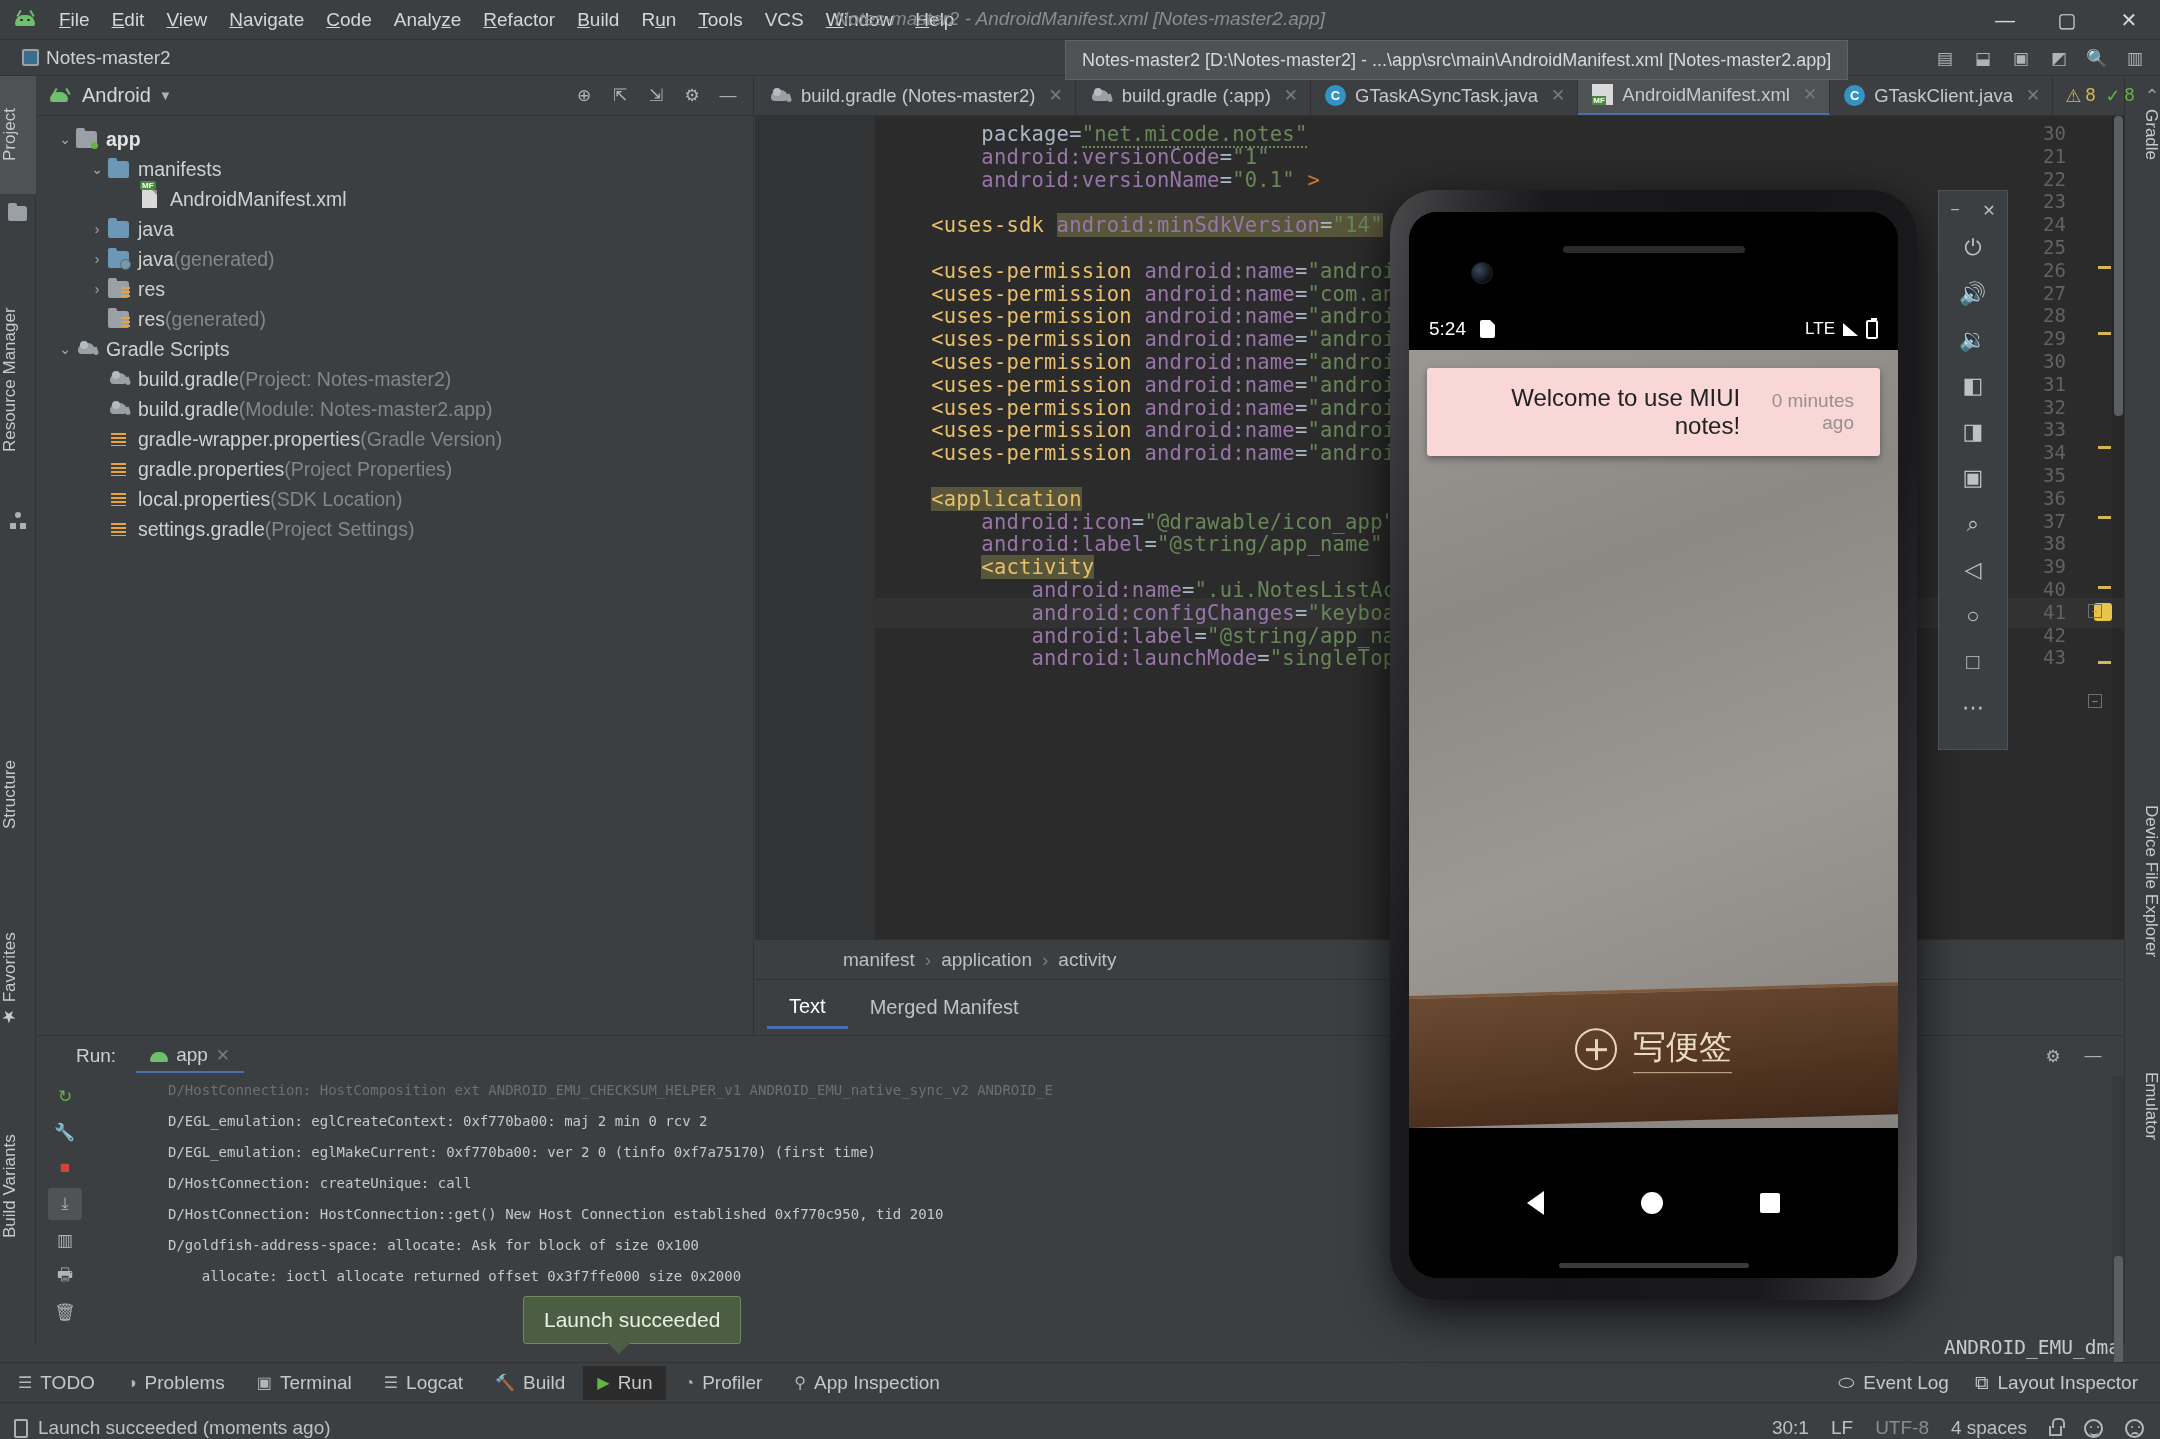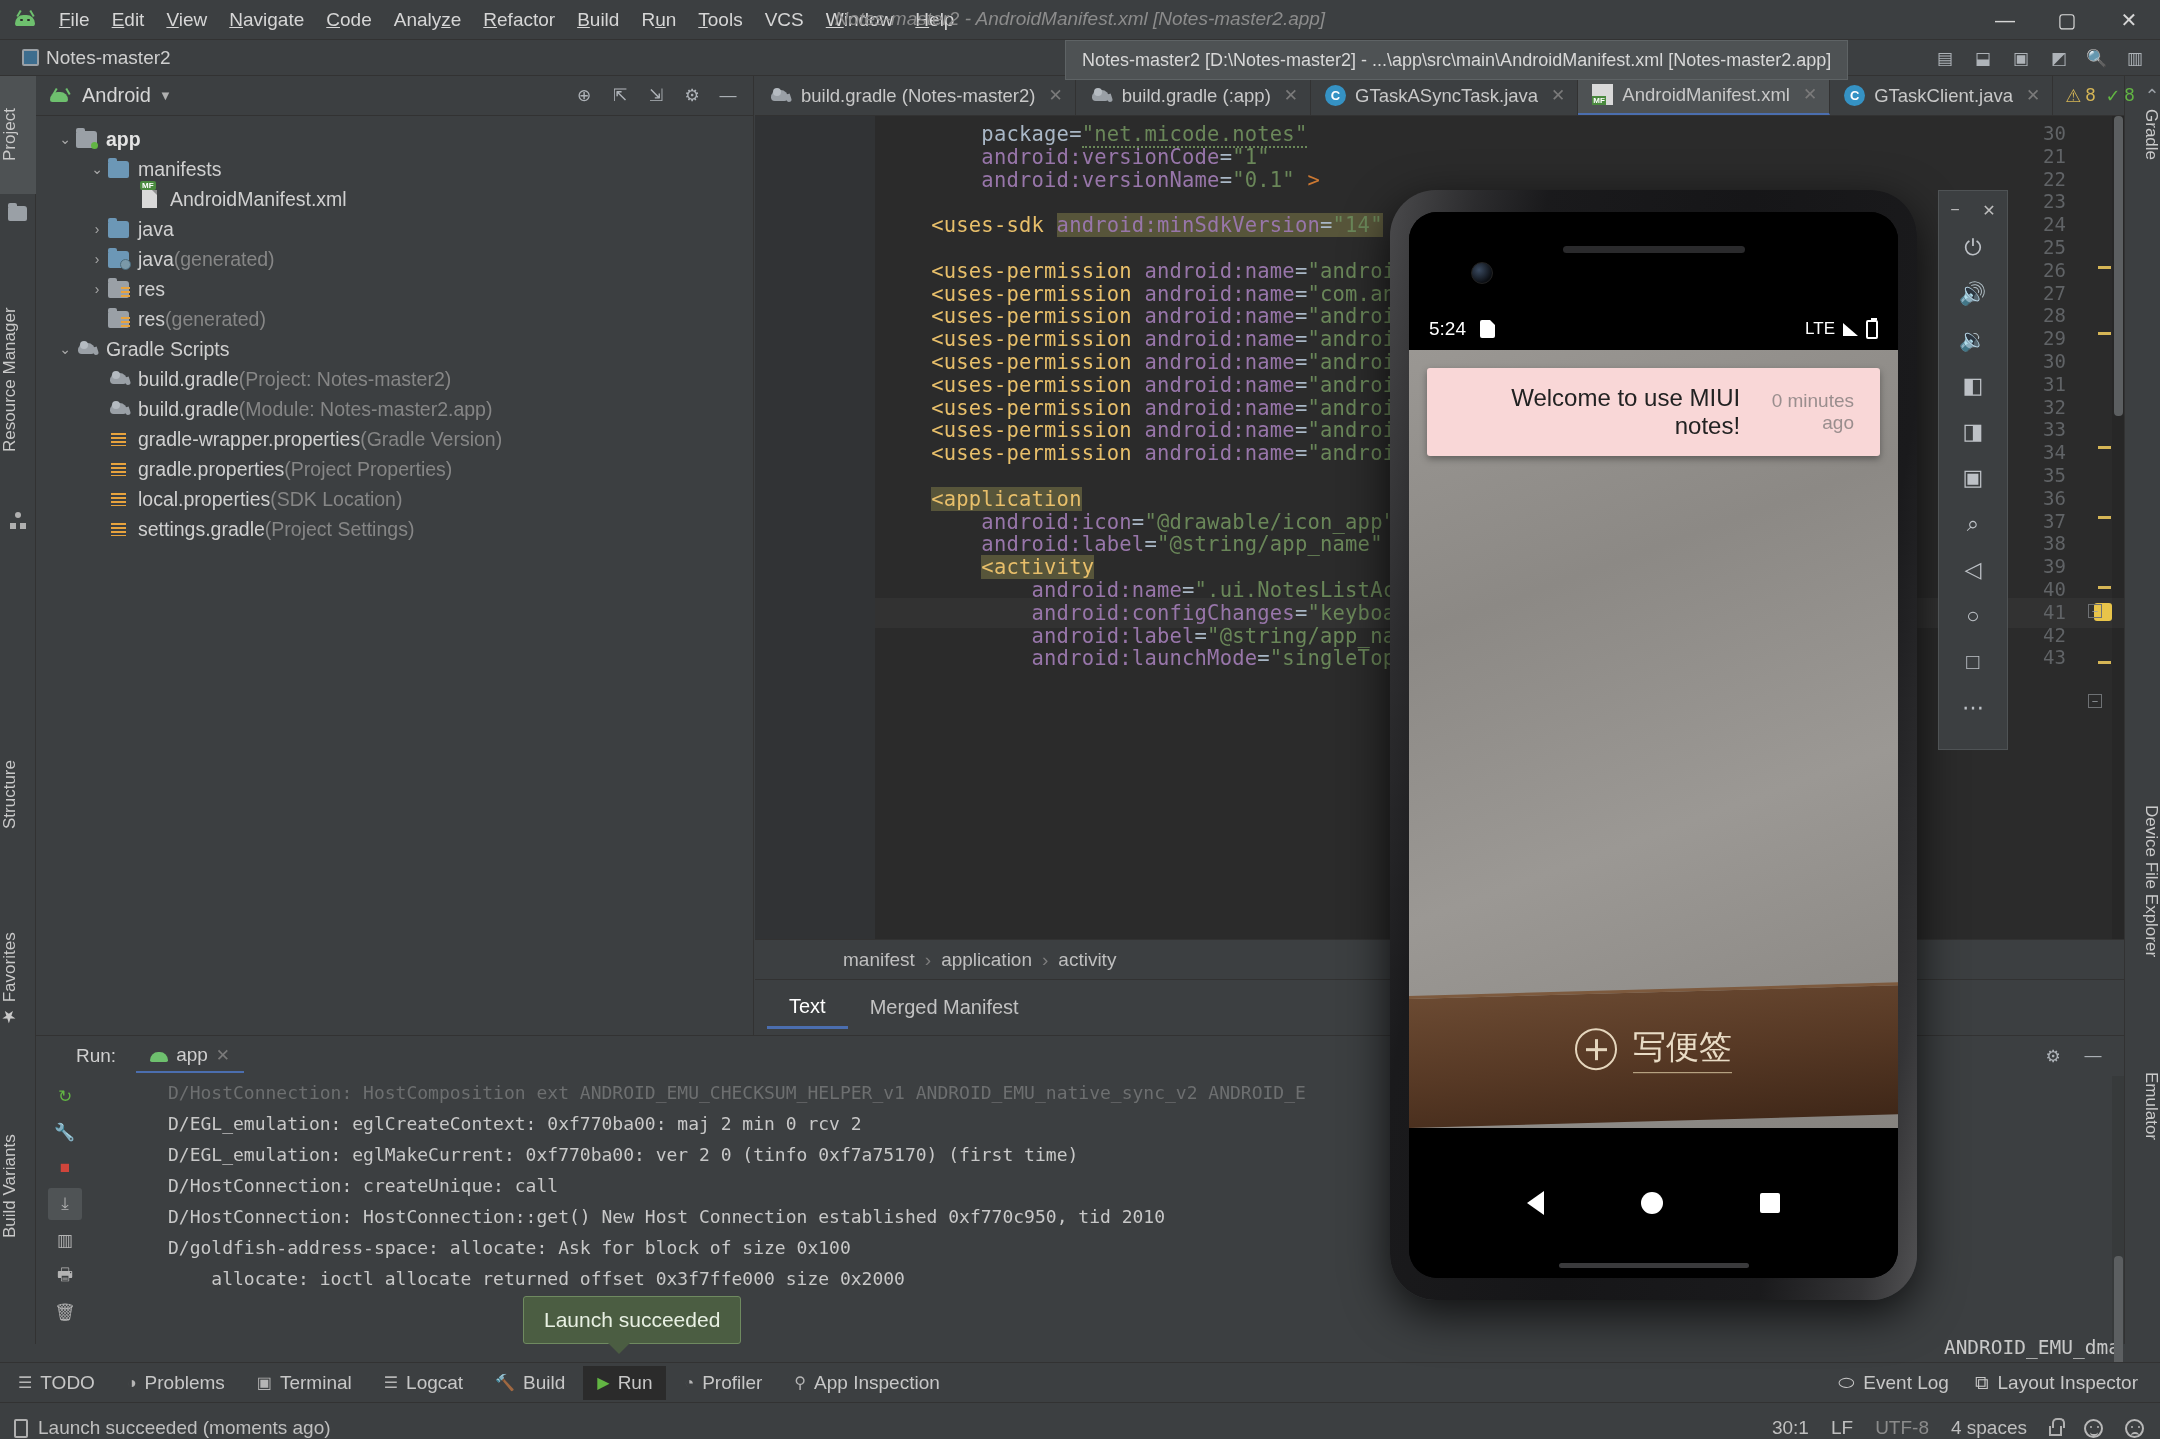--- a/index.html
+++ b/index.html
@@ -246,21 +246,21 @@
     background: #3c3f41; border-top: 1px solid #323232;
   }
   .run-head { height: 40px; display:flex; align-items:center; gap: 20px; padding-left: 40px;
               font-size: 19px; color: #cfcfcf; }
   .run-tab { display:flex; align-items:center; gap:8px; padding: 5px 14px; border-bottom: 2px solid #4b6eaf; }
   .and-sm { width: 18px; height: 13px; position: relative; }
   .and-sm .b { position:absolute; left:0;top:3px;width:18px;height:10px;background:#6ec06e;border-radius:9px 9px 2px 2px;}
   .run-head-right { margin-left:auto; display:flex; gap:6px; padding-right: 14px; }
   .console {
     position: absolute; left: 58px; right: 0; top: 40px; bottom: 0;
-    overflow: hidden; font-family: "DejaVu Sans Mono", monospace; font-size: 18px;
+    overflow: hidden; font-family: "DejaVu Sans Mono", monospace; font-size: 14px;
     color: #bbbbbb; padding-top: 6px;
   }
   .cline { height: 31px; white-space: pre; padding-left: 74px; color:#c8c8c8; }
   .cline.top { color:#6d6f70; }
   .run-side { position:absolute; left: 0; top: 40px; bottom: 0; width: 58px; }
   .rs-ic { width: 34px; height: 32px; margin: 4px auto; display:flex;align-items:center;justify-content:center;
            color:#b3b3b3; font-size: 17px; border-radius:3px;}
   .rs-ic.sel { background:#4f5355; }
 
   .tooltip-launch {

